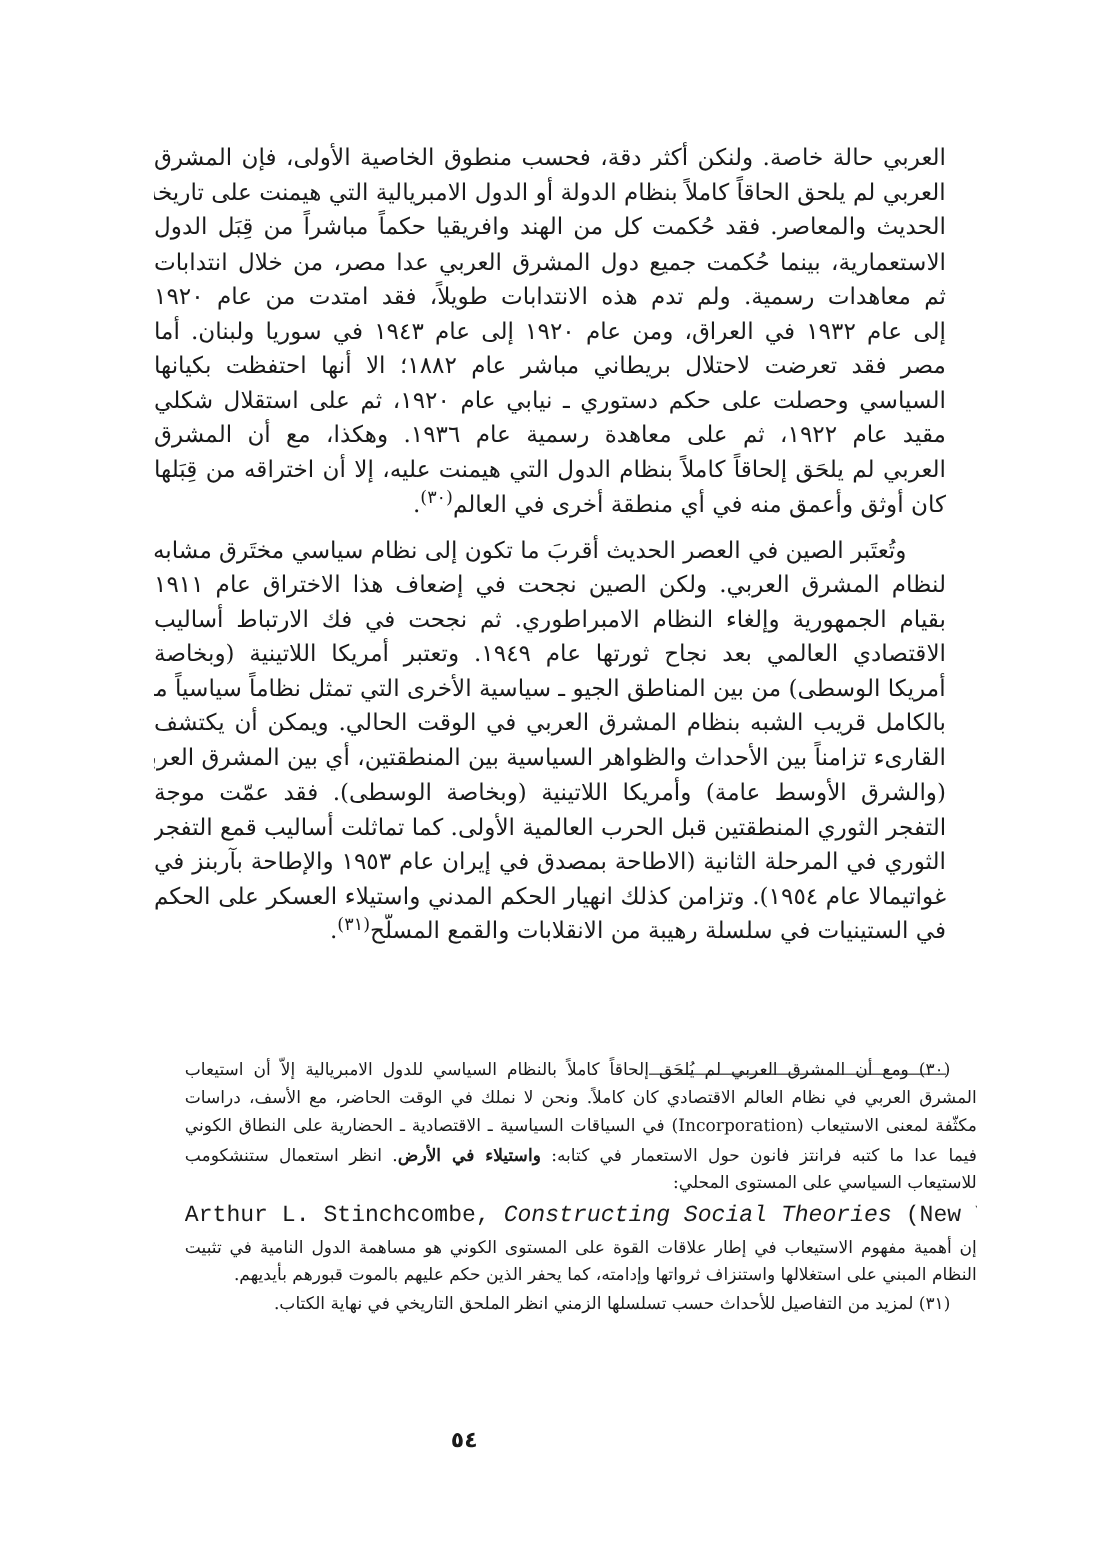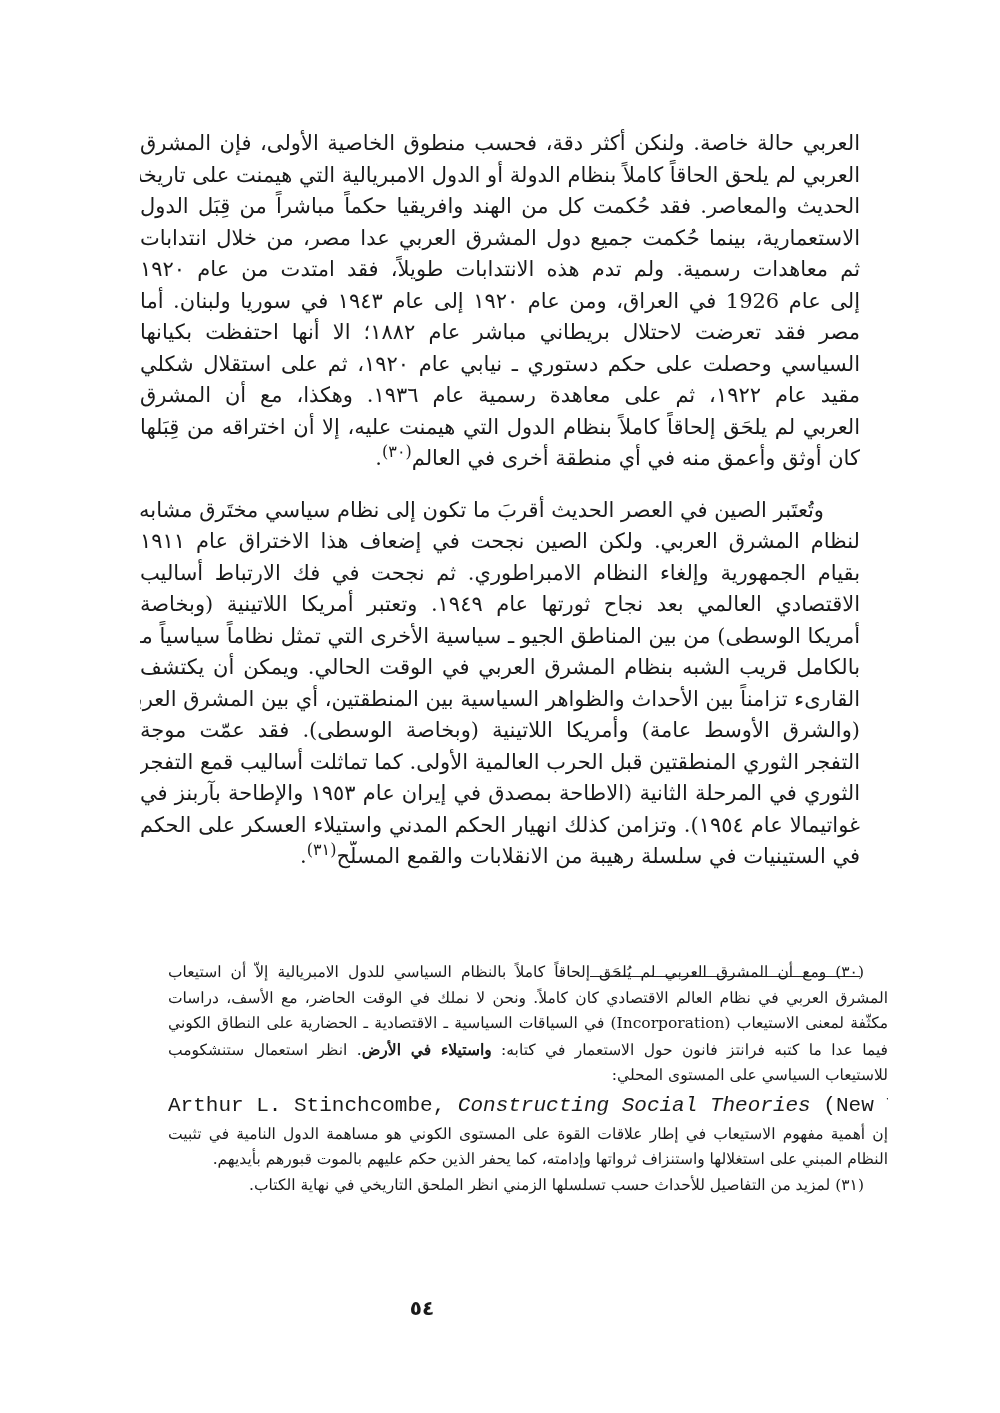--- a/index.html
+++ b/index.html
@@ -33,21 +33,21 @@
       display: block;
       text-align: justify;
       text-align-last: justify;
       white-space: nowrap;
       overflow: hidden;
     }
     .body-text .line.last {
       text-align-last: right;
     }
     .para2 {
-      margin-top: 20px;
+      margin-top: 10px;
     }
     .para2 .line.first {
       padding-right: 36px;
     }
     .divider {
       position: absolute;
       left: 590px;
       top: 976px;
       width: 270px;
       height: 0;
@@ -117,21 +117,21 @@
 </head>
 <body>
 
 <div class="page">
   <div class="body-text">
     <span class="line">العربي حالة خاصة. ولنكن أكثر دقة، فحسب منطوق الخاصية الأولى، فإن المشرق</span>
     <span class="line">العربي لم يلحق الحاقاً كاملاً بنظام الدولة أو الدول الامبريالية التي هيمنت على تاريخه</span>
     <span class="line">الحديث والمعاصر. فقد حُكمت كل من الهند وافريقيا حكماً مباشراً من قِبَل الدول</span>
     <span class="line">الاستعمارية، بينما حُكمت جميع دول المشرق العربي عدا مصر، من خلال انتدابات</span>
     <span class="line">ثم معاهدات رسمية. ولم تدم هذه الانتدابات طويلاً، فقد امتدت من عام ١٩٢٠</span>
-    <span class="line">إلى عام 1926 في العراق، ومن عام ١٩٢٠ إلى عام ١٩٤٣ في سوريا ولبنان. أما</span>
+    <span class="line">إلى عام ١٩٣٢ في العراق، ومن عام ١٩٢٠ إلى عام ١٩٤٣ في سوريا ولبنان. أما</span>
     <span class="line">مصر فقد تعرضت لاحتلال بريطاني مباشر عام ١٨٨٢؛ الا أنها احتفظت بكيانها</span>
     <span class="line">السياسي وحصلت على حكم دستوري ـ نيابي عام ١٩٢٠، ثم على استقلال شكلي</span>
     <span class="line">مقيد عام ١٩٢٢، ثم على معاهدة رسمية عام ١٩٣٦. وهكذا، مع أن المشرق</span>
     <span class="line">العربي لم يلحَق إلحاقاً كاملاً بنظام الدول التي هيمنت عليه، إلا أن اختراقه من قِبَلها</span>
     <span class="line last"><span>كان أوثق وأعمق منه في أي منطقة أخرى في العالم</span><span class="sup">(٣٠)</span><span>.</span></span>
   </div>
 
   <div class="body-text para2">
     <span class="line first">وتُعتَبر الصين في العصر الحديث أقربَ ما تكون إلى نظام سياسي مختَرق مشابه</span>
     <span class="line">لنظام المشرق العربي. ولكن الصين نجحت في إضعاف هذا الاختراق عام ١٩١١</span>

